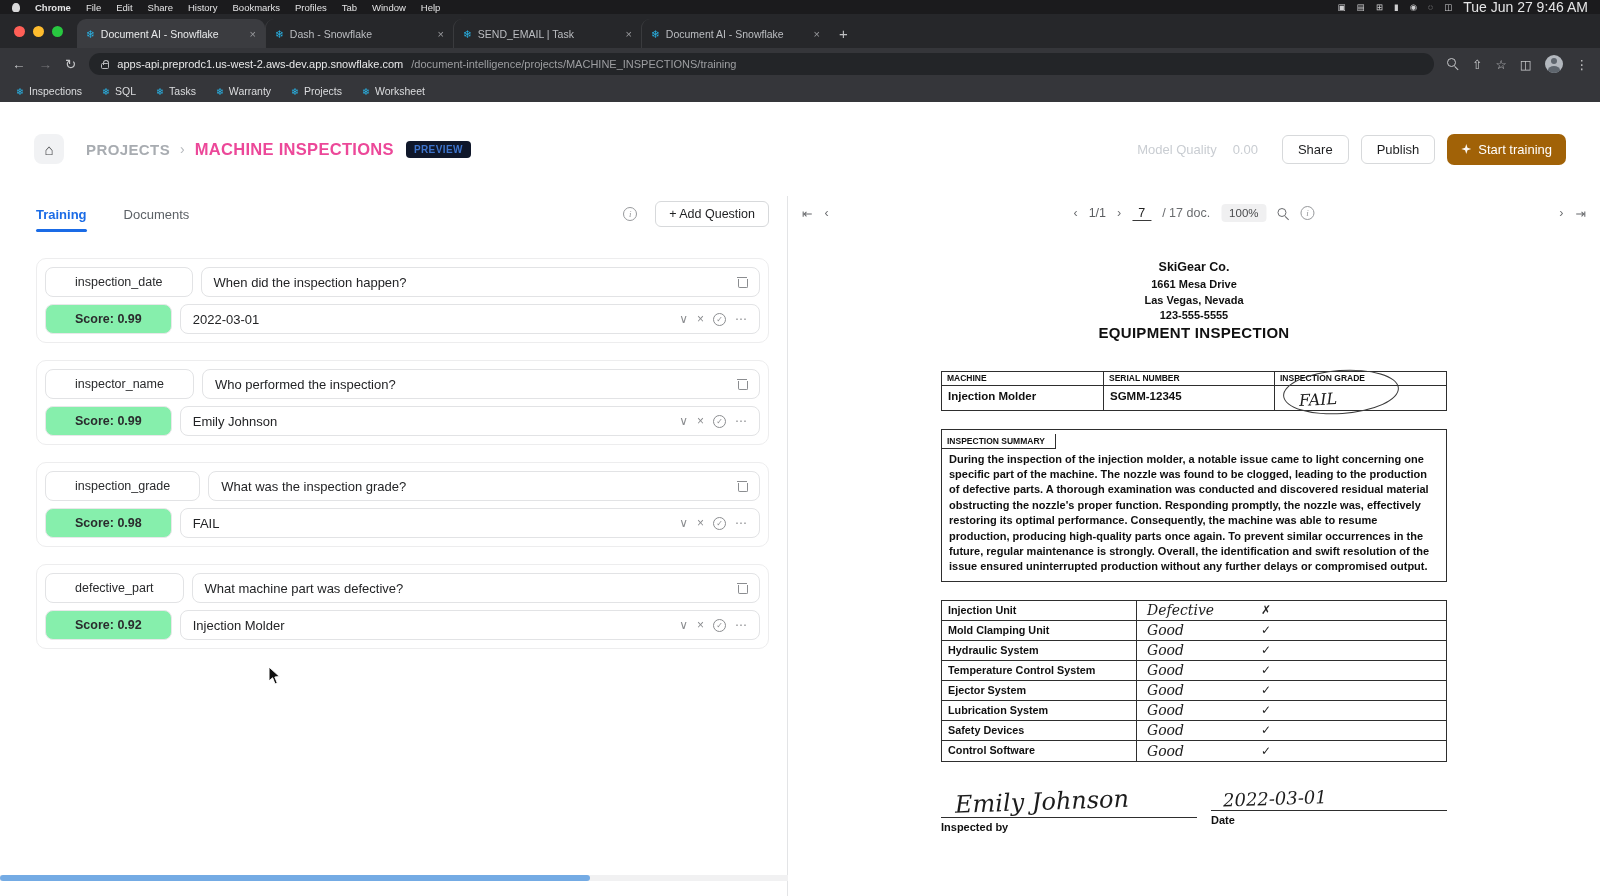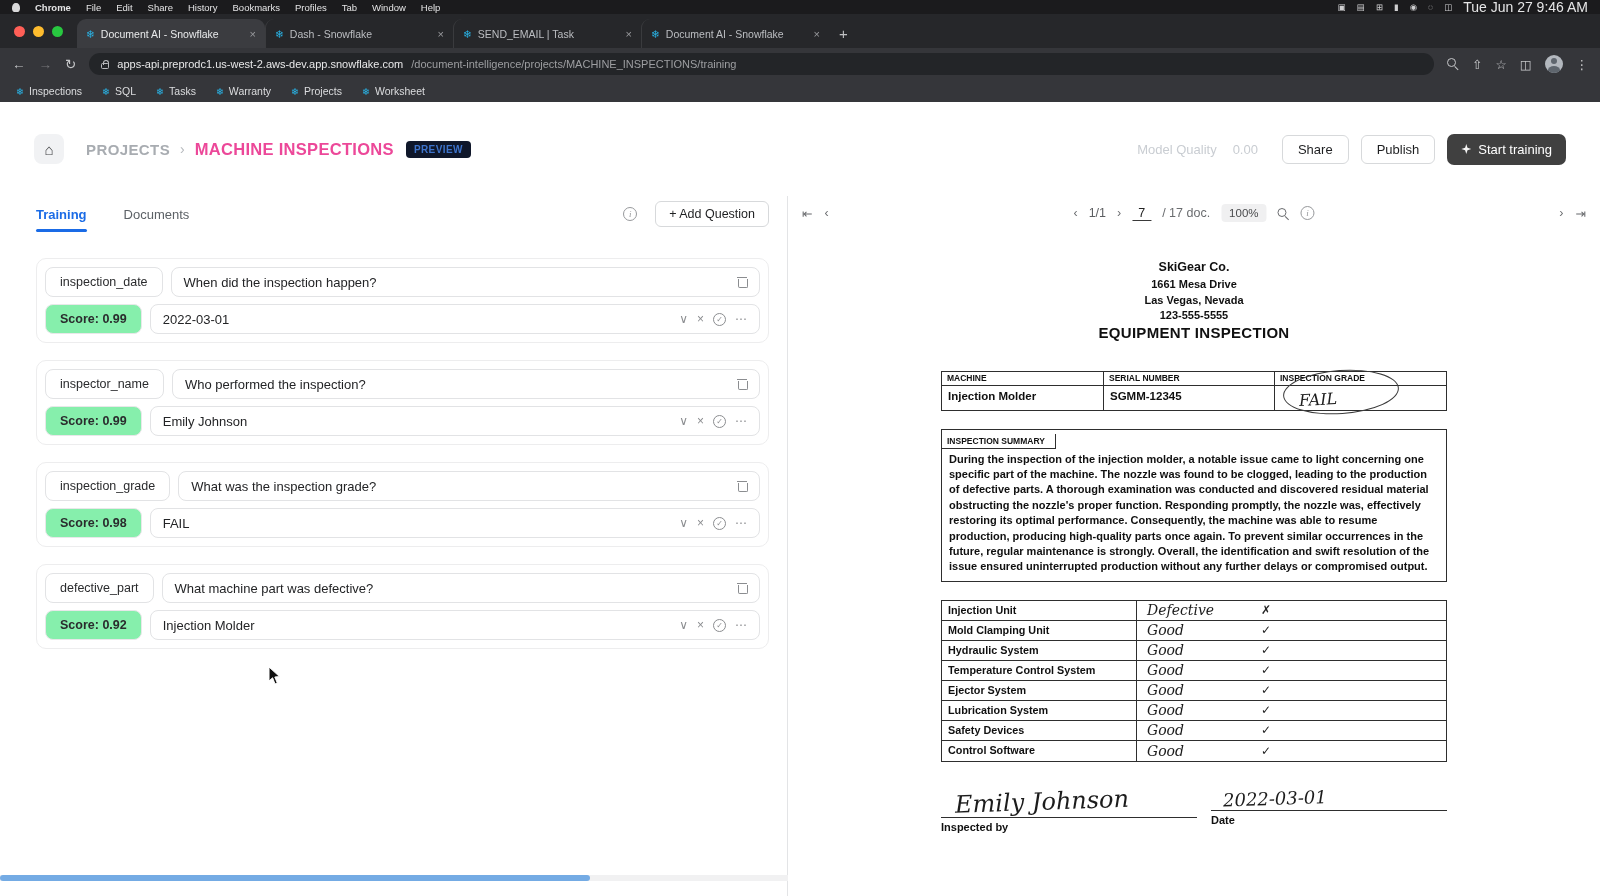--- a/index.html
+++ b/index.html
@@ -53,38 +53,38 @@
   .app { position:absolute; top:102px; left:0; right:0; bottom:0; background:#fff; }
   .app-header { height:94px; display:flex; align-items:center; padding:0 34px; }
   .home-btn { width:30px; height:30px; background:#f1f2f4; border-radius:8px; display:flex; align-items:center; justify-content:center; font-size:15px; color:#3c3d3f; margin-right:22px; }
   .crumb { color:#a8acb1; font-weight:bold; font-size:15px; letter-spacing:.4px; }
   .crumb-sep { color:#b6b9bd; margin:0 10px; font-size:14px; }
   .page-title { font-weight:bold; font-size:16.5px; color:#ec4899; letter-spacing:.3px; }
   .preview-badge { margin-left:12px; background:#0f172a; color:#3e74cc; font-size:10px; font-weight:bold; padding:3px 8px; border-radius:4px; letter-spacing:.4px; }
   .header-right { margin-left:auto; display:flex; align-items:center; gap:12px; }
   .model-quality { color:#c9cdd2; font-size:13px; display:flex; gap:16px; margin-right:12px; }
   .btn { border:1px solid #d7d9db; background:#fff; border-radius:6px; padding:6px 15px; font-size:13px; color:#1e1f21; }
-  .btn-start { background:#404040; color:#fff; border:none; border-radius:7px; padding:8px 14px; font-size:13px; display:flex; align-items:center; gap:7px; }
+  .btn-start { background:#a16207; color:#fff; border:none; border-radius:7px; padding:8px 14px; font-size:13px; display:flex; align-items:center; gap:7px; }
   .spark { width:10px; height:10px; background:#fff; opacity:.95; clip-path:polygon(50% 0,62% 38%,100% 50%,62% 62%,50% 100%,38% 62%,0 50%,38% 38%); }
 
   
   .workspace { position:absolute; top:94px; left:0; right:0; bottom:0; display:flex; }
   .left-panel { width:788px; position:relative; border-right:1px solid #e3e4e6; padding:0 18px 0 36px; }
   .panel-tabs { height:36px; display:flex; align-items:stretch; gap:37px; }
   .ptab { font-size:13px; color:#5c6166; display:flex; align-items:center; position:relative; }
   .ptab.active { color:#1a6be6; font-weight:bold; }
   .ptab.active::after { content:""; position:absolute; bottom:0; left:0; right:0; height:3px; background:#1a6be6; border-radius:2px; }
   .panel-tabs-right { margin-left:auto; display:flex; align-items:center; gap:18px; }
   .i-info { width:14px; height:14px; border:1.3px solid #97999c; border-radius:50%; display:flex; align-items:center; justify-content:center; font-size:9px; color:#97999c; font-family:"Liberation Serif",serif; font-style:italic; }
   .add-q-btn { border:1px solid #d7d9db; border-radius:6px; padding:5px 13px; font-size:12.5px; color:#1e1f21; background:#fff; }
 
   .cards { margin-top:26px; display:flex; flex-direction:column; gap:17px; }
   .card { border:1px solid #ededee; border-radius:10px; padding:8px; display:flex; flex-direction:column; gap:7px; background:#fff; }
   .card-row { display:flex; gap:8px; }
-  .chip { border:1px solid #e2e3e5; border-radius:8px; padding:0 14px; font-size:12.5px; color:#2a2b2d; display:flex; align-items:center; height:30px; white-space:nowrap; }
+  .chip { border:1px solid #e2e3e5; border-radius:8px; padding:0 29px; font-size:12.5px; color:#2a2b2d; display:flex; align-items:center; height:30px; white-space:nowrap; }
   .chip.score { background:#86efac; border-color:#e8e8e9;font-weight:bold; }
   .fieldbox { flex:1; border:1px solid #e2e3e5; border-radius:8px; height:30px; display:flex; align-items:center; padding:0 12px; font-size:13px; color:#232426; gap:9px; }
   .fx { flex:1; }
   .row-icon { color:#8b8d90; font-size:12px; line-height:1; }
   .i-trash { position:relative; width:10px; height:12px; }
   .i-trash::before { content:""; position:absolute; top:3px; left:1px; width:8px; height:8px; border:1.2px solid #8b8d90; border-top:none; border-radius:0 0 2px 2px; }
   .i-trash::after { content:""; position:absolute; top:1px; left:0; width:10px; height:1.4px; background:#8b8d90; }
   .i-accept { width:13px; height:13px; border:1.1px solid #8b8d90; border-radius:50%; display:flex; align-items:center; justify-content:center; font-size:8px; color:#8b8d90; font-family:"DejaVu Sans",sans-serif; }
 
   .h-scroll { position:absolute; bottom:15px; left:0; width:788px; height:6px; background:#f1f1f2; }

